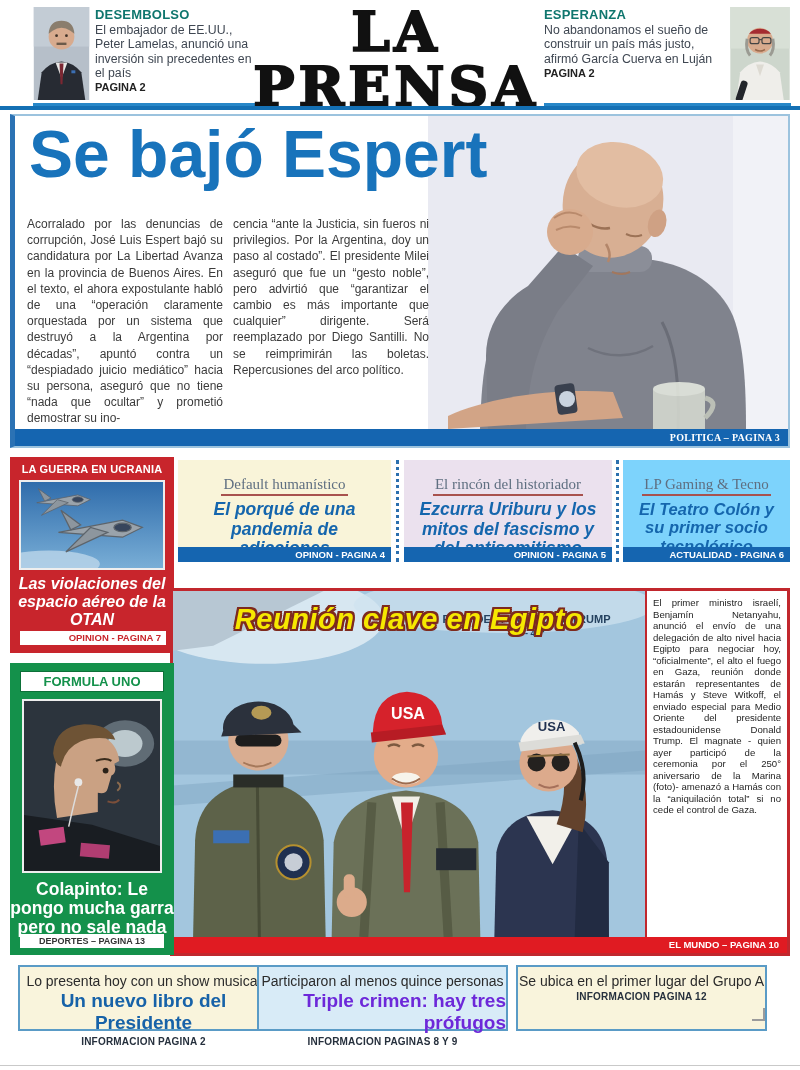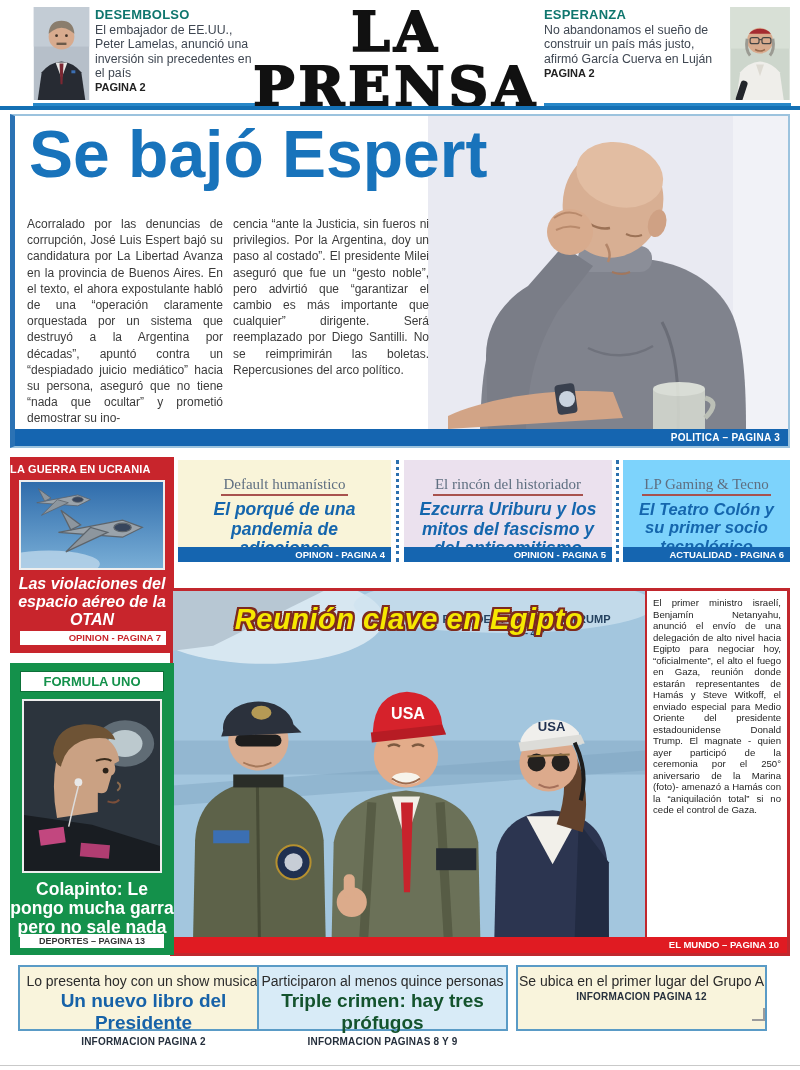--- a/index.html
+++ b/index.html
@@ -32,25 +32,25 @@
 
   
   .lead-box{position:absolute;left:10px;top:114px;width:780px;height:334px;background:#fff;
             border:2px solid #9cc3de;border-left:5px solid #2b72b4;box-sizing:border-box;}
   .lead-photo{position:absolute;right:0;top:0;bottom:17px;width:360px;}
   .lead-headline{position:absolute;left:14px;top:4px;z-index:2;font-size:66px;font-weight:bold;
                  color:#1873bb;letter-spacing:0px;line-height:1.05;white-space:nowrap;}
   .lead-cols{position:absolute;left:12px;top:100px;width:402px;height:216px;display:flex;gap:10px;overflow:hidden;}
   .lead-col{flex:1;font-size:12px;line-height:1.35;text-align:justify;color:#3b3b3b;}
   .section-bar{position:absolute;left:0;right:0;bottom:0;height:17px;background:#1565b0;color:#fff;
-               font-size:10px;font-weight:bold;text-align:right;line-height:17px;padding-right:8px;letter-spacing:.3px;}
+               font-size:10px;font-weight:bold;text-align:right;line-height:17px;padding-right:8px;letter-spacing:.3px;font-family:Liberation Serif, serif;}
 
   
   .ukraine-box{position:absolute;left:10px;top:457px;width:164px;height:196px;background:#c8252c;box-sizing:border-box;}
-  .u-kicker{color:#fff;font-weight:bold;font-size:11px;text-align:left;padding-top:6px;letter-spacing:.2px;}
+  .u-kicker{color:#fff;font-weight:bold;font-size:11px;text-align:center;padding-top:6px;letter-spacing:.2px;}
   .u-photo{width:142px;height:86px;margin:5px auto 0;border:2px solid #eee;}
   .u-headline{color:#fff;font-weight:bold;font-style:italic;font-size:16px;line-height:1.12;text-align:center;margin-top:5px;}
   .u-bar{position:absolute;left:10px;right:8px;bottom:8px;height:14px;background:#fff;color:#c8252c;
          font-size:9.5px;font-weight:bold;text-align:right;line-height:14px;padding-right:5px;box-sizing:border-box;}
 
   
   .teaser{position:absolute;top:460px;height:102px;box-sizing:border-box;text-align:center;}
   .teaser-1{left:178px;width:213px;background:#f9f4d9;}
   .teaser-2{left:404px;width:208px;background:#ebe1ee;}
   .teaser-3{left:623px;width:167px;background:#7dd3fc;}
@@ -84,21 +84,21 @@
   .f-bar{position:absolute;left:10px;right:10px;bottom:7px;height:14px;background:#fff;color:#333;
          font-size:9px;font-weight:bold;text-align:center;line-height:14px;}
 
   
   .b-box{position:absolute;top:965px;width:251px;height:66px;border:2px solid #5a9bc6;box-sizing:border-box;text-align:center;}
   .b-1{left:18px;background:#f9f4dc;}
   .b-2{left:257px;background:#d8ebf7;}
   .b-3{left:516px;background:#f9f4dc;}
   .b-kicker{font-size:14px;color:#2b2b2b;margin-top:6px;}
   .b-head{font-size:19px;font-weight:bold;margin-top:1px;}
-  .b-head-1{color:#1762a8;} .b-head-2{color:#14532d;} .b-head-3{color:#0e9045;}
+  .b-head-1{color:#1762a8;} .b-head-2{color:#6d28d9;text-align:right;} .b-head-3{color:#0e9045;}
   .b-tag{font-size:10px;font-weight:bold;color:#26303d;margin-top:2px;letter-spacing:.2px;}
 
   .corner-mark{position:absolute;left:752px;top:1008px;width:11px;height:11px;
                border-right:2px solid #9b9b9b;border-bottom:2px solid #9b9b9b;}
   .bottom-edge{position:absolute;left:0;top:1065px;width:800px;height:1px;background:#c9c9c9;}
 </style>
 </head>
 <body>
 
 <div class="page">

